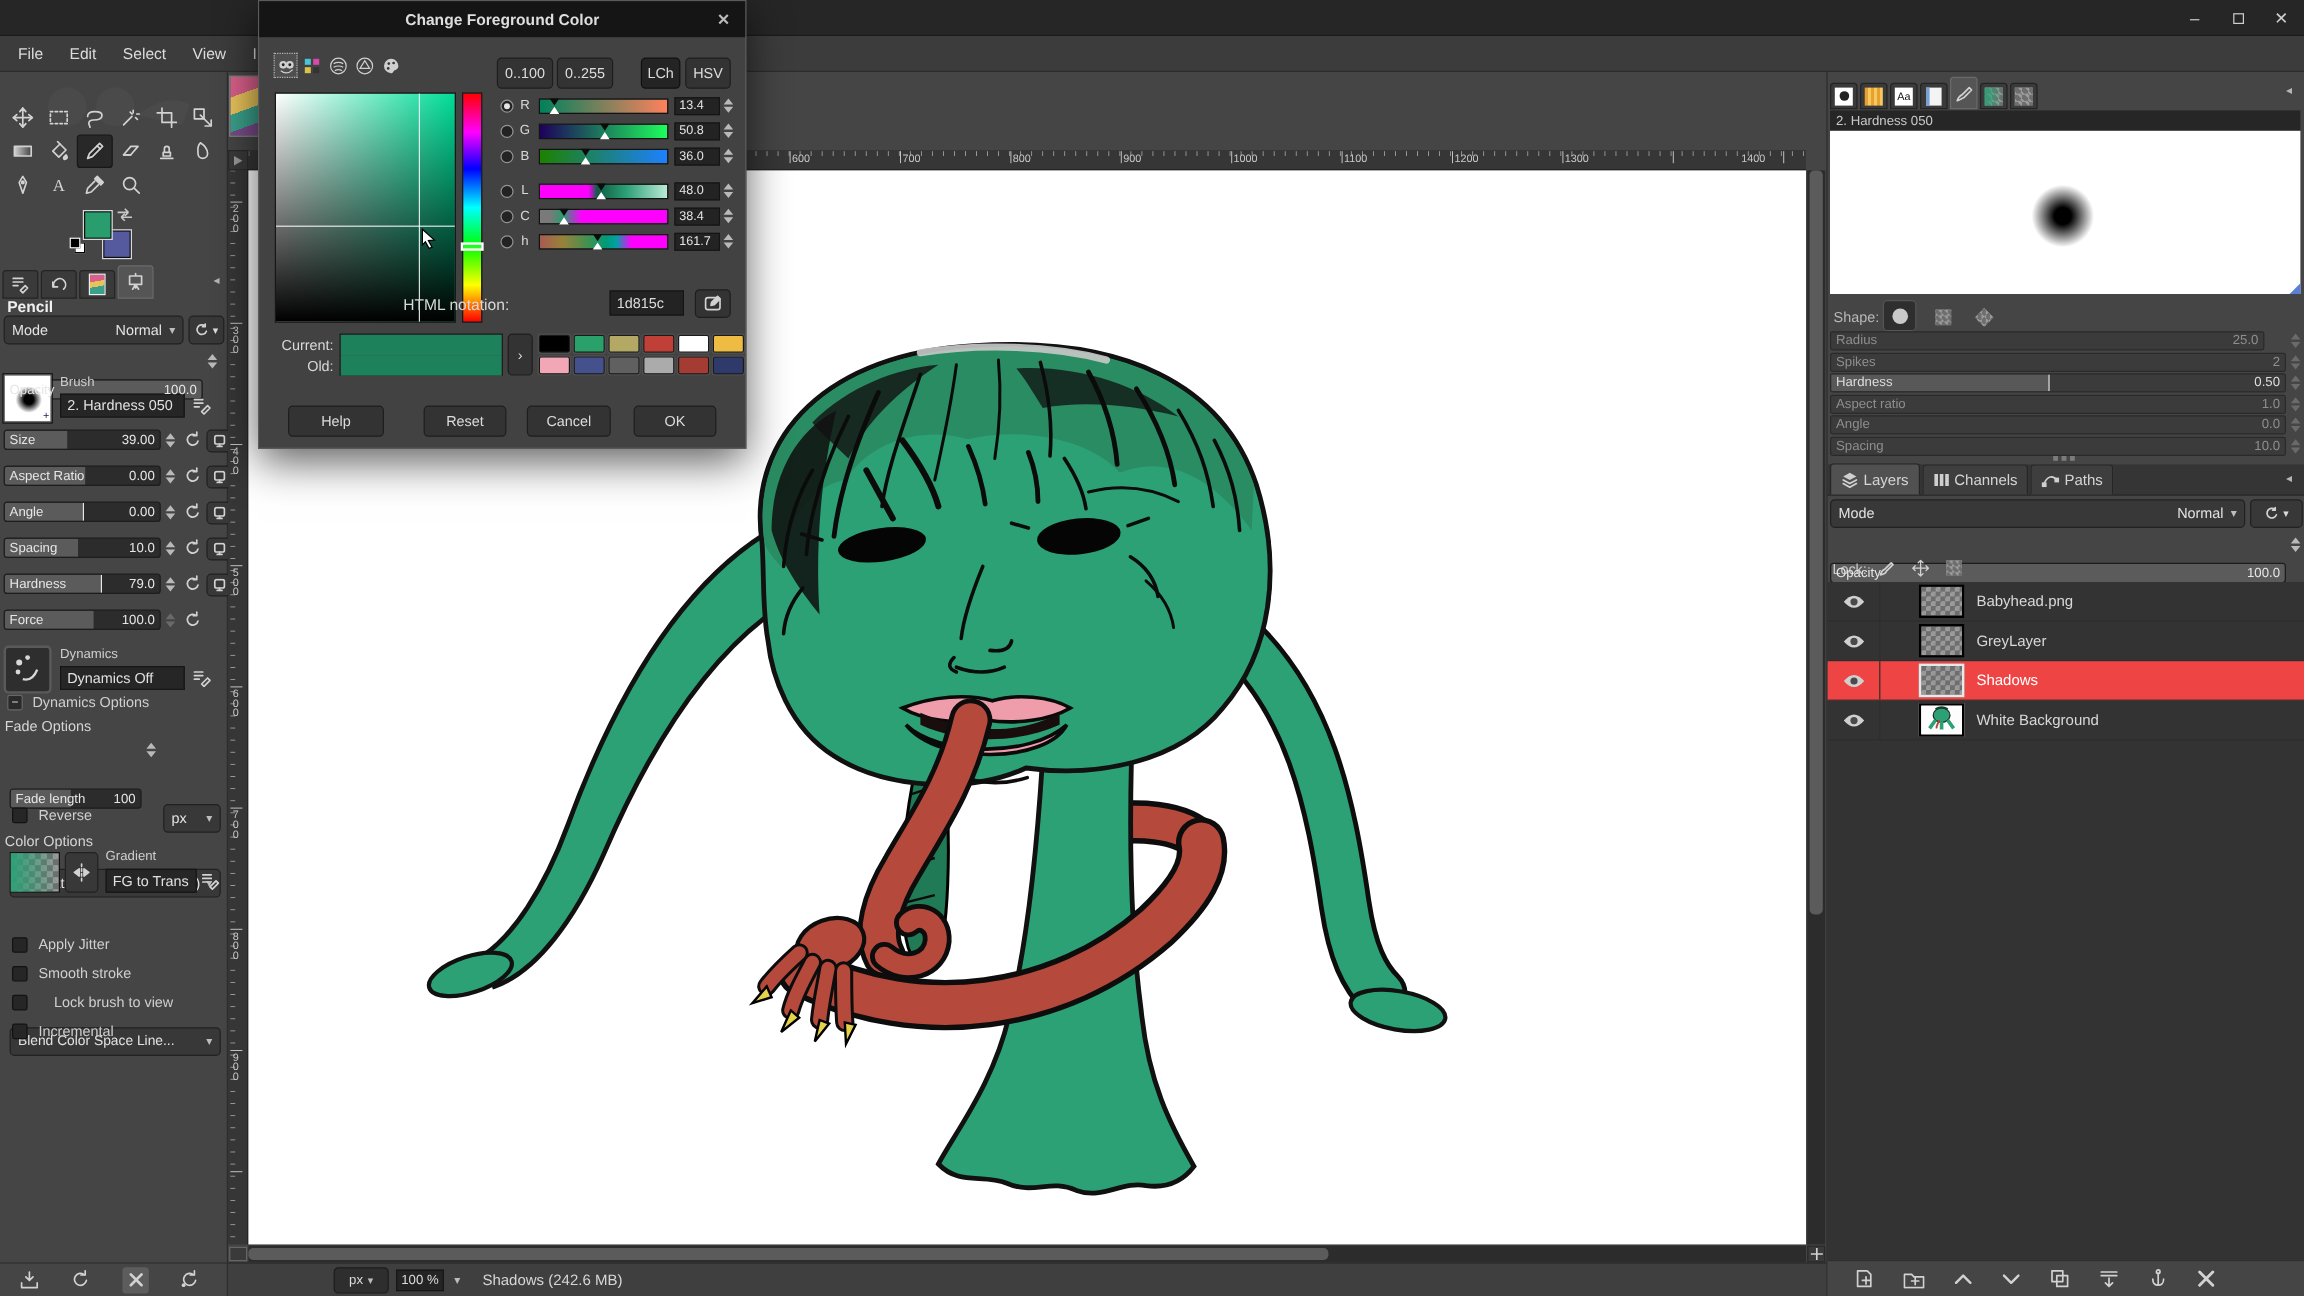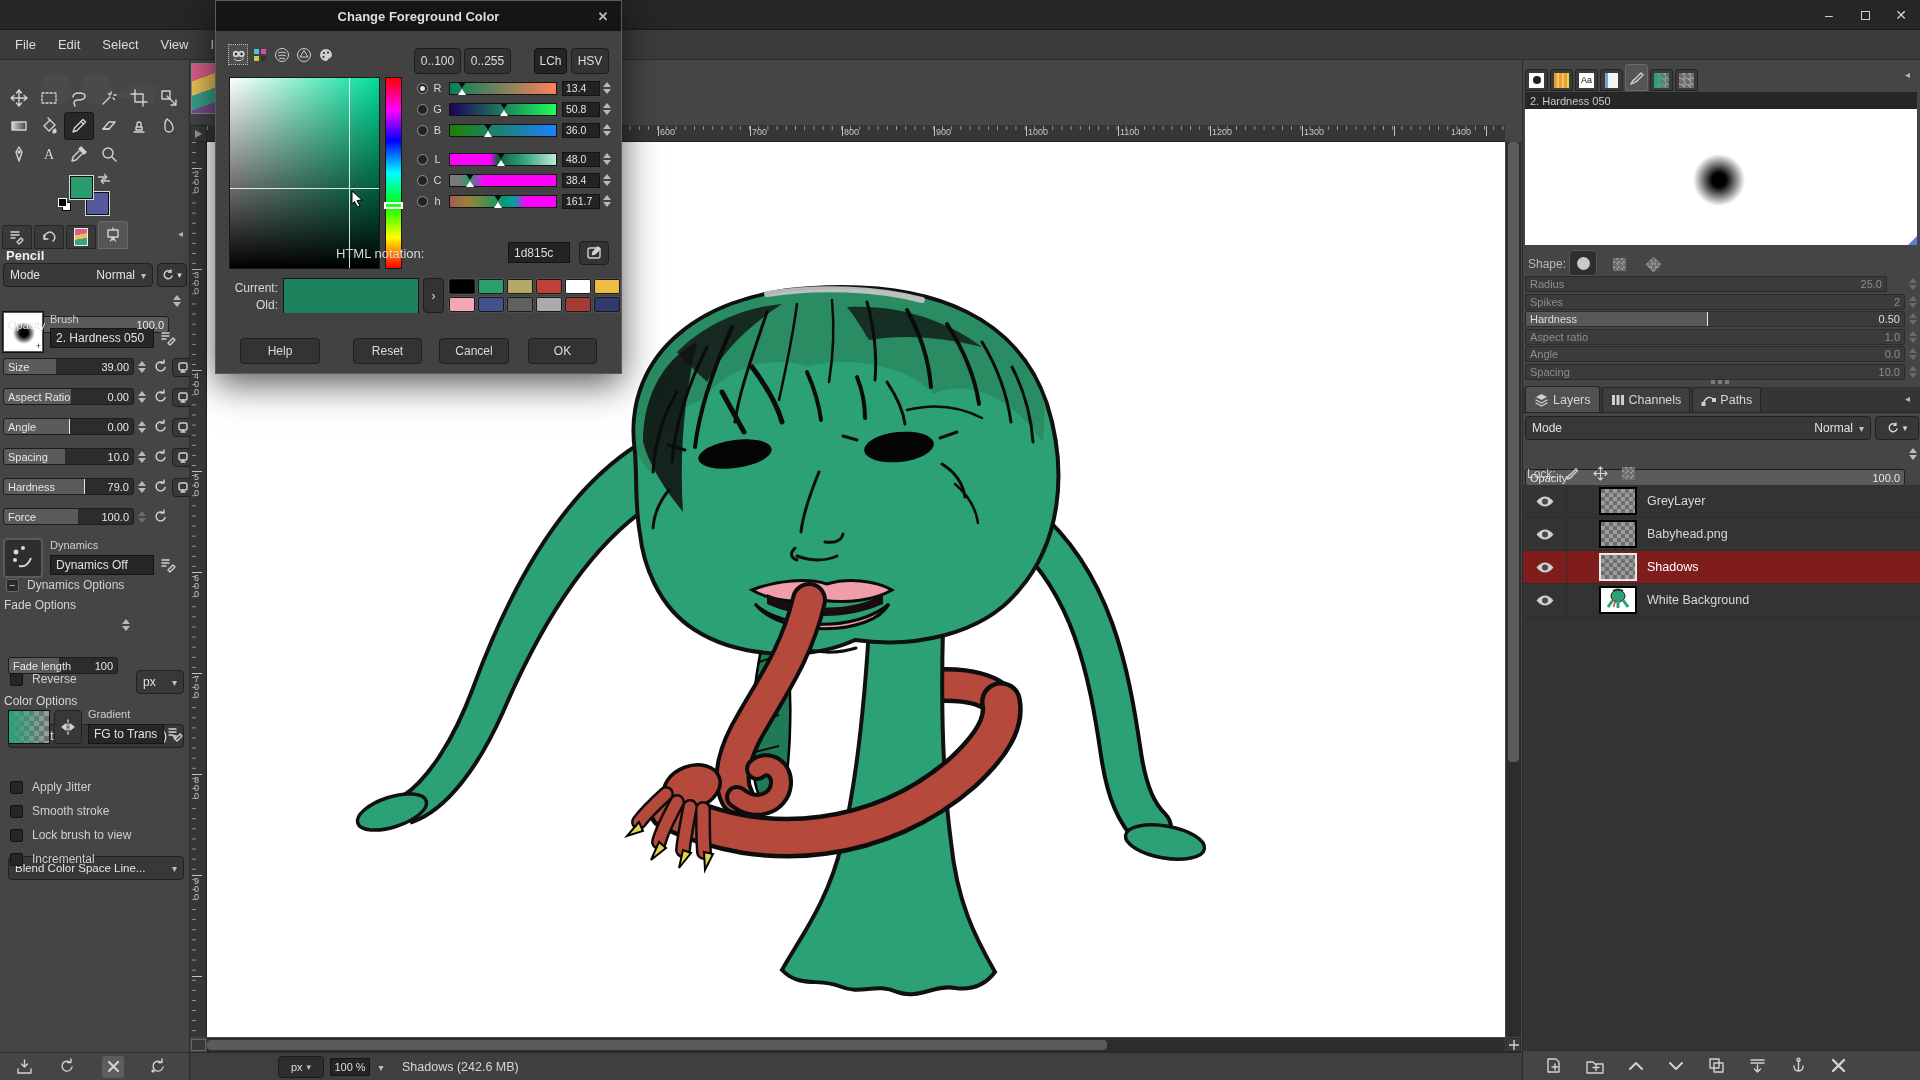--- a/index.html
+++ b/index.html
@@ -89,21 +89,21 @@
 .besl .fill{position:absolute;left:0;top:0;bottom:0;background:#585858}
 .besl .lab{position:absolute;left:4px;top:1px;z-index:2}.besl .val{position:absolute;right:4px;top:1px;z-index:2}
 .splitter{position:absolute;left:188px;top:320px;display:flex;gap:3px}
 .splitter i{width:4px;height:4px;background:#7c7c7c;display:block}
 .ltabs{position:absolute;left:0;top:327px;width:398px;height:26px;background:#353535;border-bottom:1px solid #262626;display:flex;align-items:flex-end}
 .ltab{height:25px;display:flex;align-items:center;gap:4px;padding:0 8px;font-size:12.5px;color:#d5d5d5;background:#3e3e3e;border:1px solid #262626;border-bottom:none;border-radius:3px 3px 0 0;margin-left:2px}
 .ltab.active{background:#515151;height:26px}
 .lockic{display:inline-flex;width:22px;justify-content:center}
 .layerlist{position:absolute;left:0;top:425px;width:398px;height:565px;background:#333333}
 .lrow{position:relative;height:33px;display:flex;align-items:center;border-bottom:1px solid #2d2d2d}
-.lrow.sel{background:#7f1d1d}
+.lrow.sel{background:#ef4444}
 .lrow .eyec{width:44px;display:flex;justify-content:center;border-right:1px solid #2d2d2d;height:100%;align-items:center}
 .lrow .thumb{margin-left:32px;width:38px;height:28px;border:2px solid #000;background-size:8px 8px,8px 8px;background-position:0 0,4px 4px}
 .lrow.sel .thumb{border-color:#e8e8e8}
 .lrow .lname{margin-left:10px;font-size:12.5px;color:#d8d8d8}
 .lrow.sel .lname{color:#fff}
 .dockbottom{position:absolute;left:0;top:990px;width:398px;height:30px;background:#454545;border-top:1px solid #2f2f2f;display:flex;align-items:center;gap:24px;padding-left:22px}
 
 .dialog{position:absolute;left:215px;top:0;width:407px;height:374px;background:#424242;border:1px solid #5b5b5b;box-shadow:0 10px 34px rgba(0,0,0,.65);z-index:60}
 .dlgtitle{position:absolute;left:0;top:0;width:100%;height:30px;background:#151515;display:flex;align-items:center;justify-content:center;font-size:13px;font-weight:bold;color:#dedede}
 .dlgclose{position:absolute;right:8px;top:5px;width:20px;height:20px;border-radius:50%;display:flex;align-items:center;justify-content:center;color:#bbb;font-size:13px}
@@ -535,21 +535,21 @@
 
     <div id="to-checkboxes">
         <div class="abs" style="left:10px;top:720px;display:flex;align-items:center;gap:9px">
    <span class="cbx"></span>
    <span class="optlabel" style="font-size:12px">Apply Jitter</span>
         </div>
         <div class="abs" style="left:10px;top:744px;display:flex;align-items:center;gap:9px">
    <span class="cbx"></span>
    <span class="optlabel" style="font-size:12px">Smooth stroke</span>
         </div>
-        <div class="abs" style="left:10px;top:768px;display:flex;align-items:flex-end;gap:9px">
+        <div class="abs" style="left:10px;top:768px;display:flex;align-items:flex-end;gap:22px">
    <span class="cbx"></span>
    <span class="optlabel" style="font-size:12px">Lock brush to view</span>
         </div>
         <div class="abs" style="left:10px;top:792px;display:flex;align-items:center;gap:9px">
    <span class="cbx"></span>
    <span class="optlabel" style="font-size:12px">Incremental</span>
         </div>
       </div>
 
     <div class="abs" style="left:0;top:992px;width:190px;height:28px;border-top:1px solid #2f2f2f;display:flex;align-items:center;gap:26px;padding-left:16px">
@@ -923,31 +923,31 @@
     <div class="layerlist">
         <div id="layer-rows">
           <div class="lrow ">
    <span class="eyec">
               <svg width="20" height="13" viewBox="0 0 20 13">
                 <path d="M1.5 6.5Q10 -3.5 18.5 6.5Q10 16.5 1.5 6.5Z" fill="#d0d0d0"></path>
                 <circle cx="10" cy="6.5" r="3" fill="#4a4a4a"></circle>
               </svg>
             </span>
             <span class="thumb checker"></span>
-   <span class="lname">GreyLayer</span>
+   <span class="lname">Babyhead.png</span>
  </div>
           <div class="lrow ">
    <span class="eyec">
               <svg width="20" height="13" viewBox="0 0 20 13">
                 <path d="M1.5 6.5Q10 -3.5 18.5 6.5Q10 16.5 1.5 6.5Z" fill="#d0d0d0"></path>
                 <circle cx="10" cy="6.5" r="3" fill="#4a4a4a"></circle>
               </svg>
             </span>
             <span class="thumb checker"></span>
-   <span class="lname">Babyhead.png</span>
+   <span class="lname">GreyLayer</span>
  </div>
           <div class="lrow sel">
    <span class="eyec">
               <svg width="20" height="13" viewBox="0 0 20 13">
                 <path d="M1.5 6.5Q10 -3.5 18.5 6.5Q10 16.5 1.5 6.5Z" fill="#d0d0d0"></path>
                 <circle cx="10" cy="6.5" r="3" fill="#4a4a4a"></circle>
               </svg>
             </span>
             <span class="thumb checker"></span>
    <span class="lname">Shadows</span>

